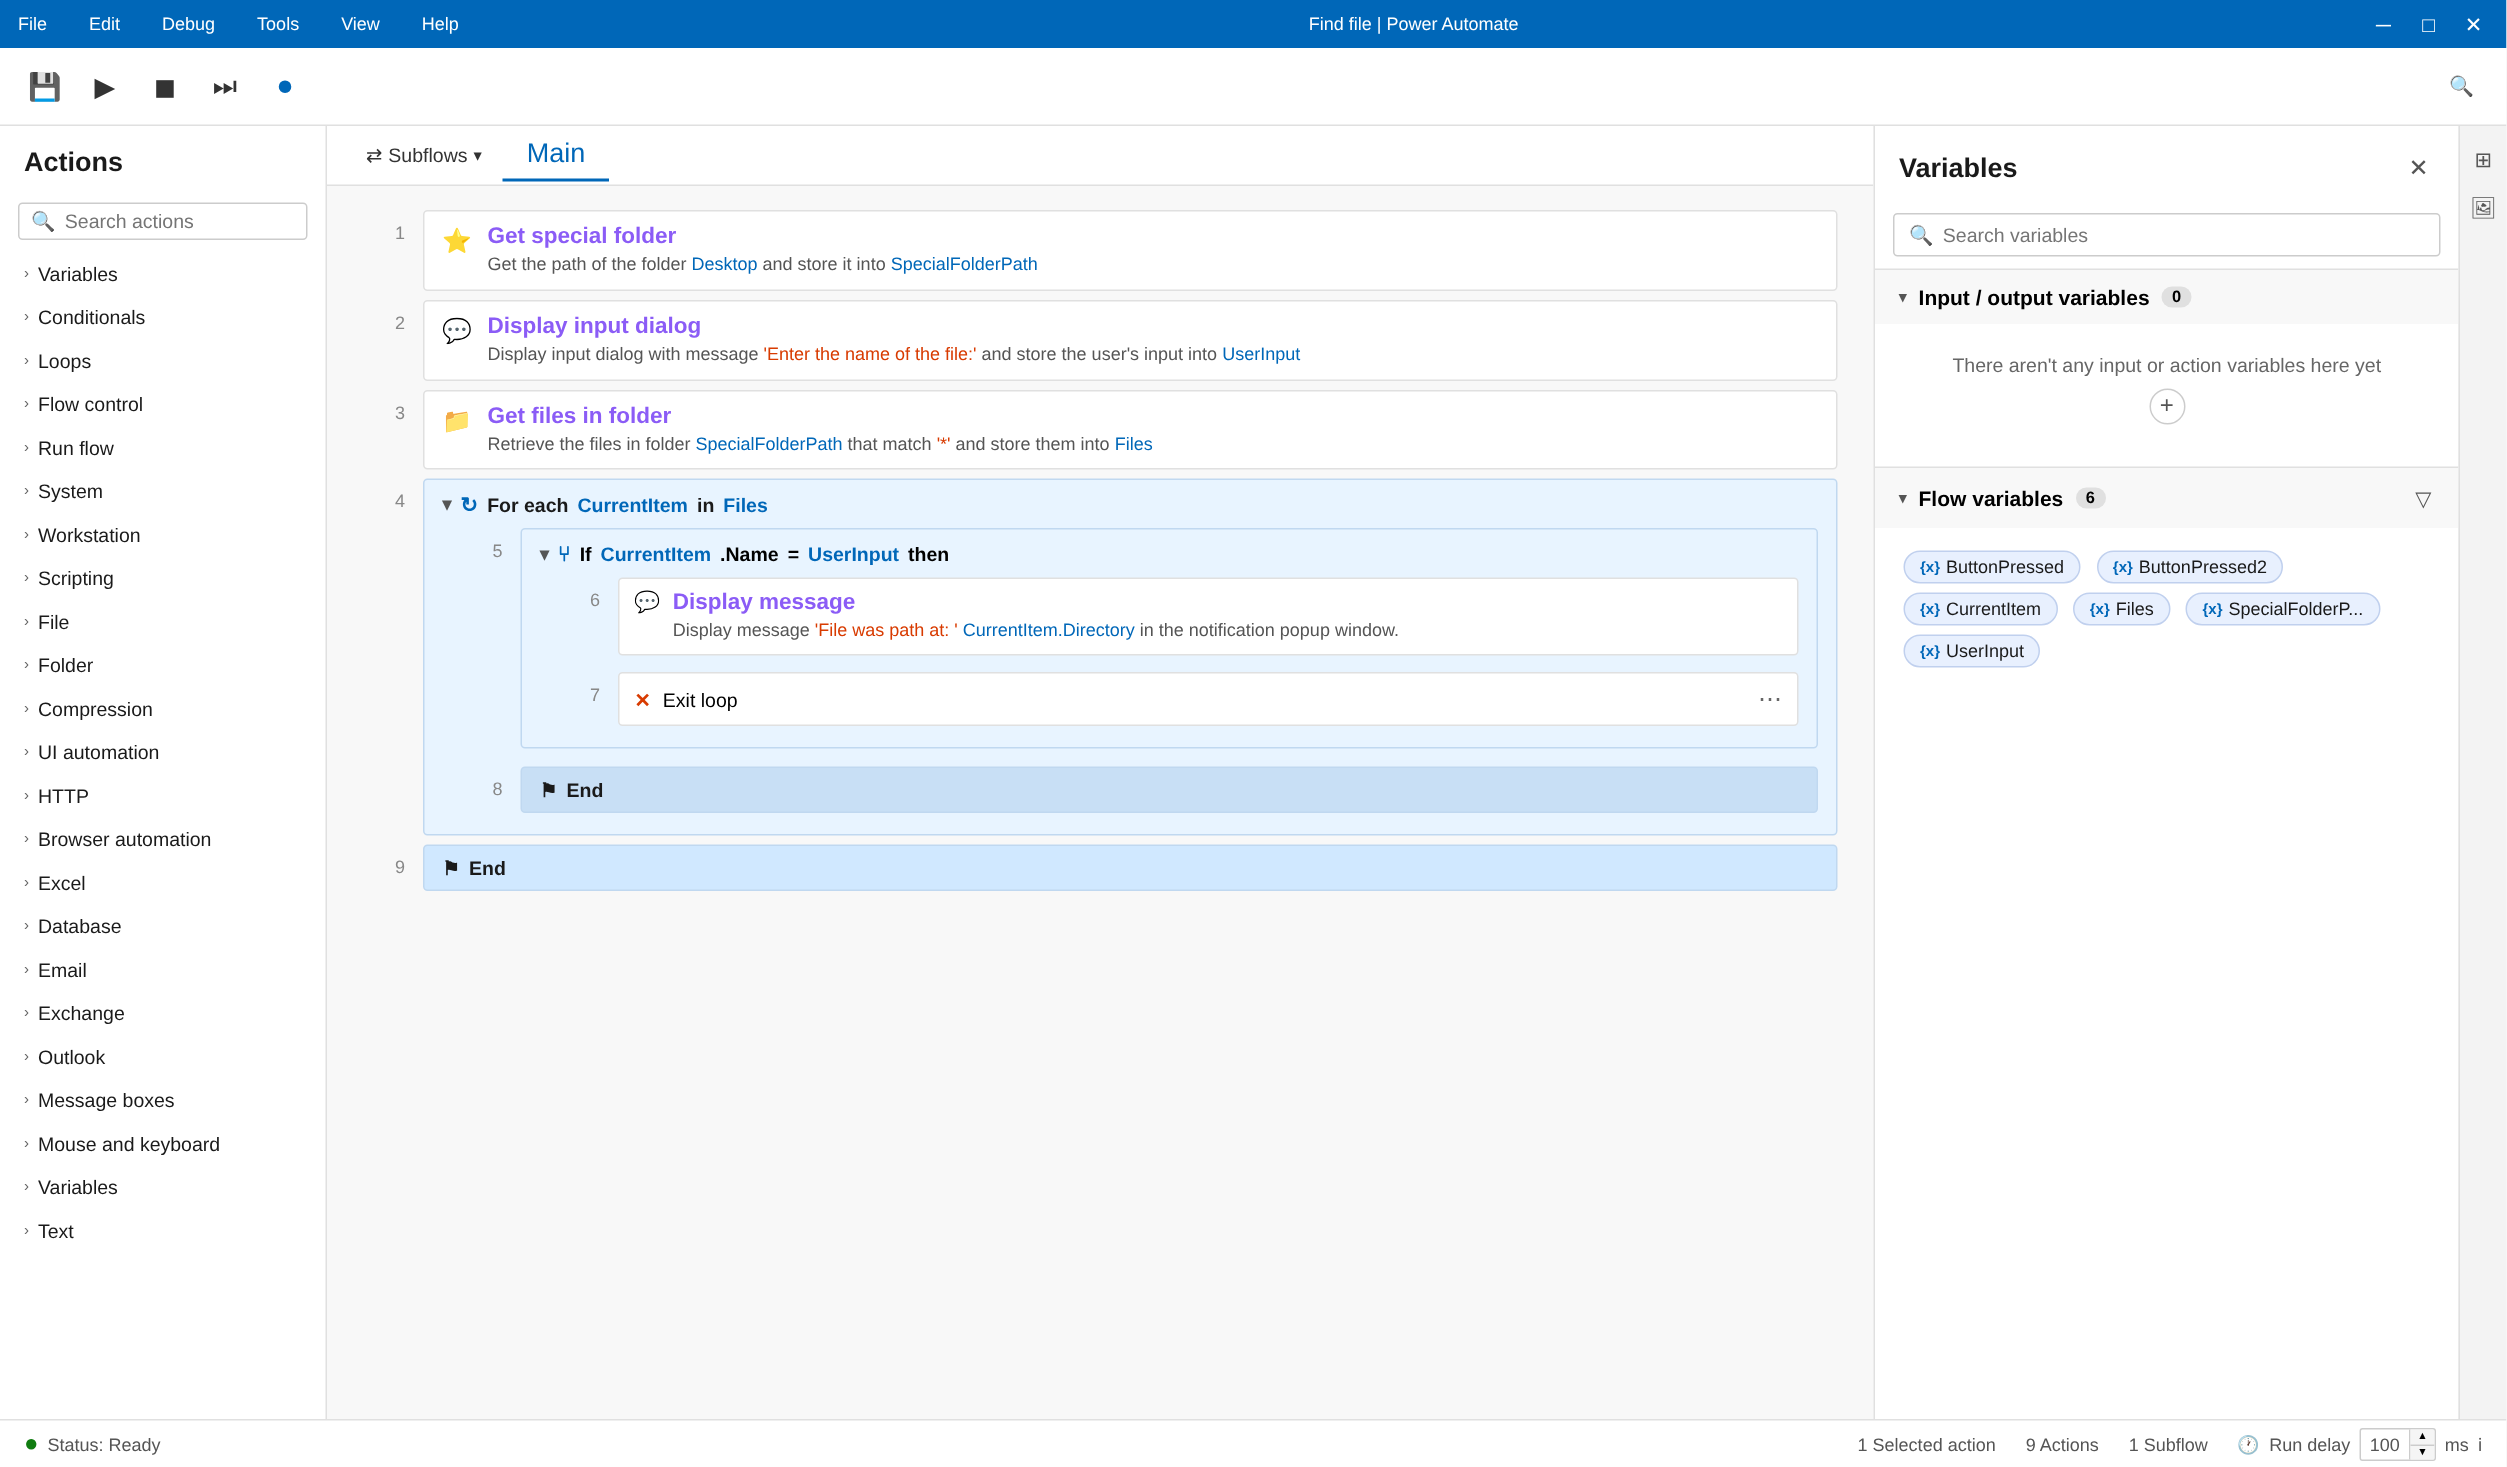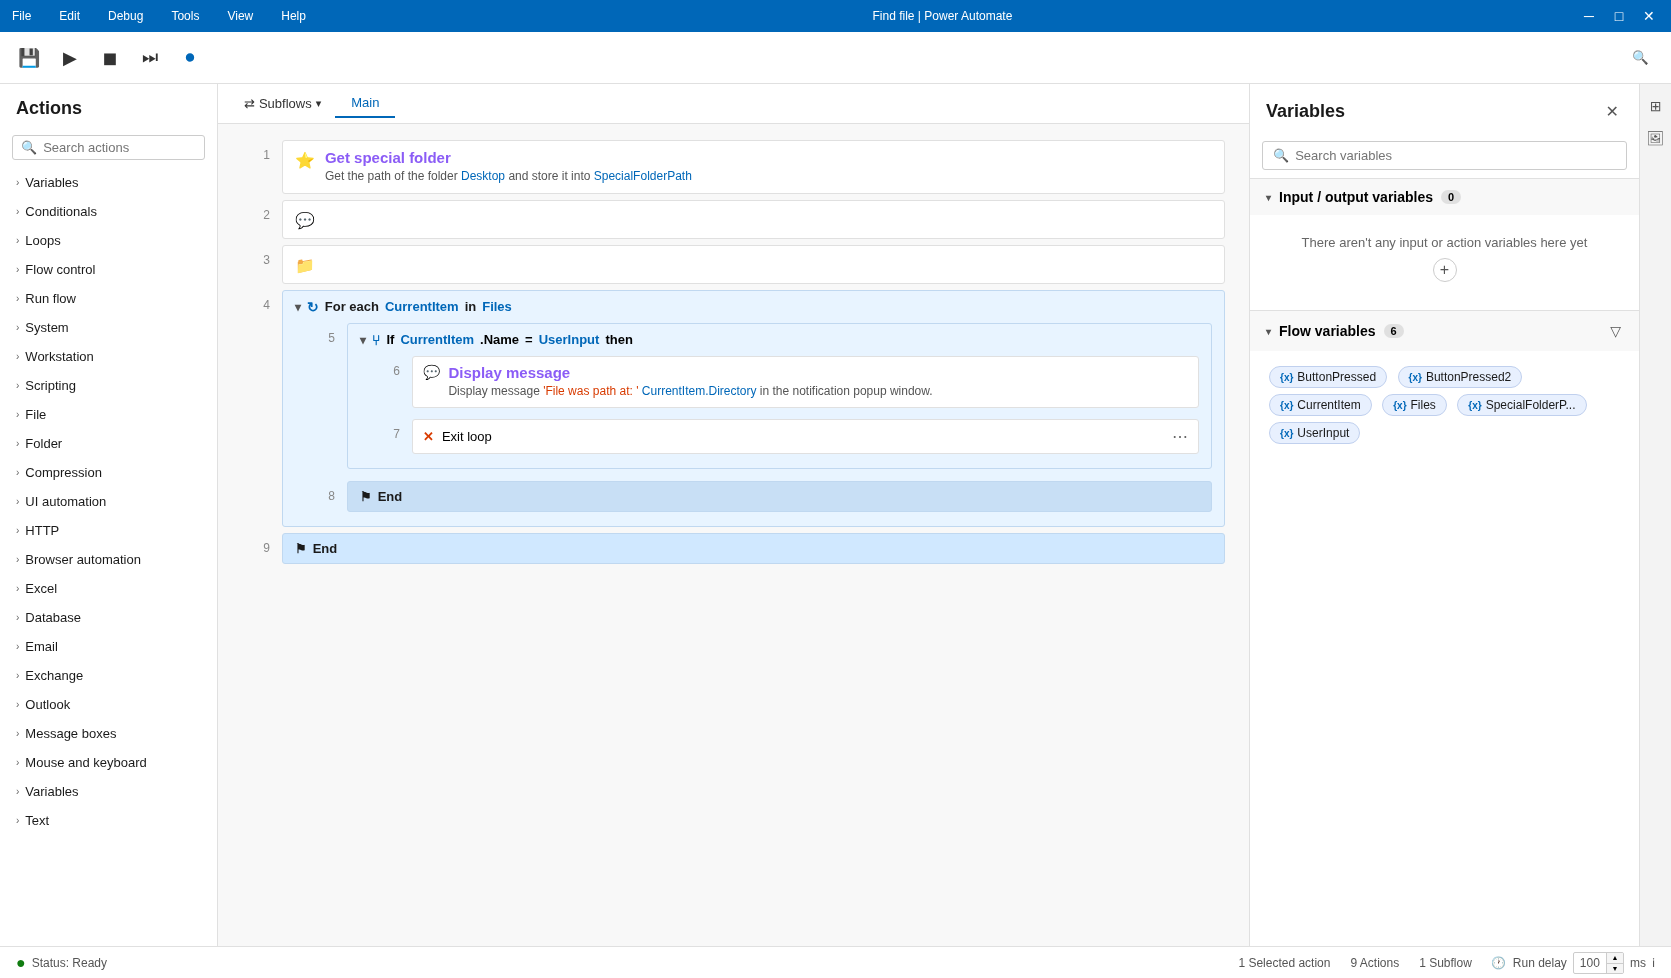--- a/index.html
+++ b/index.html
@@ -103,21 +103,21 @@
     }
     .subflows-btn {
       display: flex; align-items: center; gap: 4px;
       padding: 6px 10px;
       font-size: 13px;
       border: none; background: transparent; cursor: pointer;
       color: #333; border-radius: 3px;
     }
     .flow-tab {
       padding: 6px 16px;
-      font-size: 13px;
+      font-size: 18px;
       cursor: pointer;
       border-bottom: 2px solid transparent;
       color: #333;
     }
     .flow-tab.active { border-bottom: 2px solid #0067b8; color: #0067b8; font-weight: 500; }
     .flow-content { flex: 1; overflow-y: auto; padding: 16px 24px; }
 
     
     .flow-step {
       display: flex;
@@ -476,27 +476,39 @@
                 <span>Get the path of the folder </span><span class="step-var">Desktop</span><span> and store it into </span><span class="step-var">SpecialFolderPath</span>
               </div>
             </div>
           </div>
         </div>
 
         <div class="flow-step">
           <div class="step-num">2</div>
           <div class="step-card">
             <div class="step-icon">💬</div>
+            <div class="step-body">
+              <div class="step-title">Display input dialog</div>
+              <div class="step-desc">
+                <span>Display input dialog with message </span><span class="step-str">'Enter the name of the file:'</span><span> and store the user's input into </span><span class="step-var">UserInput</span>
+              </div>
+            </div>
           </div>
         </div>
 
         <div class="flow-step">
           <div class="step-num">3</div>
           <div class="step-card">
             <div class="step-icon">📁</div>
+            <div class="step-body">
+              <div class="step-title">Get files in folder</div>
+              <div class="step-desc">
+                <span>Retrieve the files in folder </span><span class="step-var">SpecialFolderPath</span><span> that match </span><span class="step-str">'*'</span><span> and store them into </span><span class="step-var">Files</span>
+              </div>
+            </div>
           </div>
         </div>
 
         <div class="flow-step">
           <div class="step-num">4</div>
           <div class="foreach-container">
             <div class="foreach-header">
               <span style="color:#555;font-size:12px;">▾</span>
               <span style="color:#0067b8;font-size:14px;">↻</span>
               <span style="font-weight:700;">For each</span>

